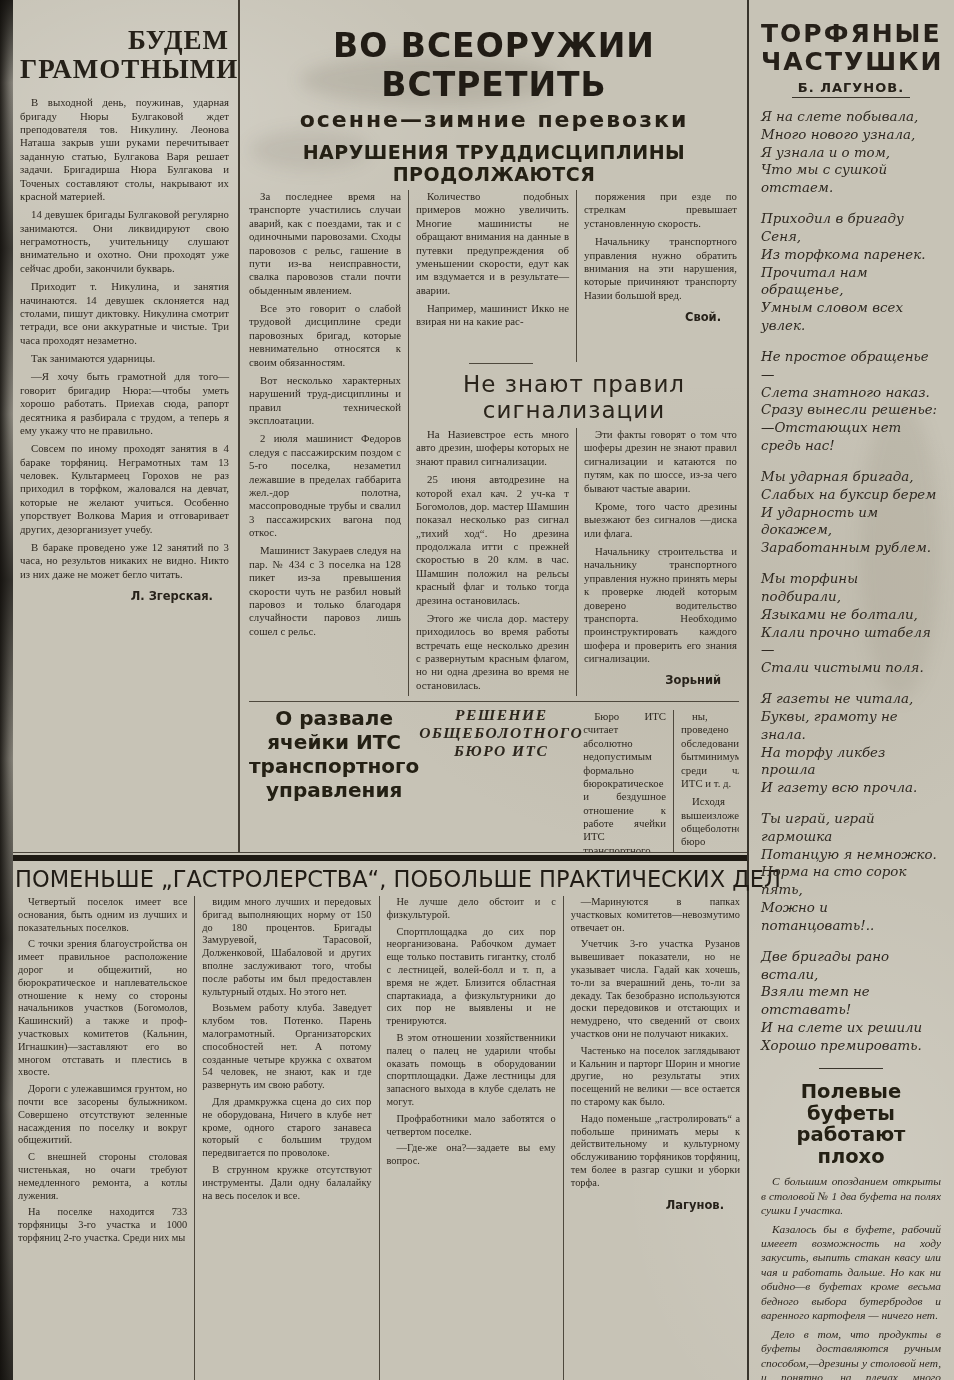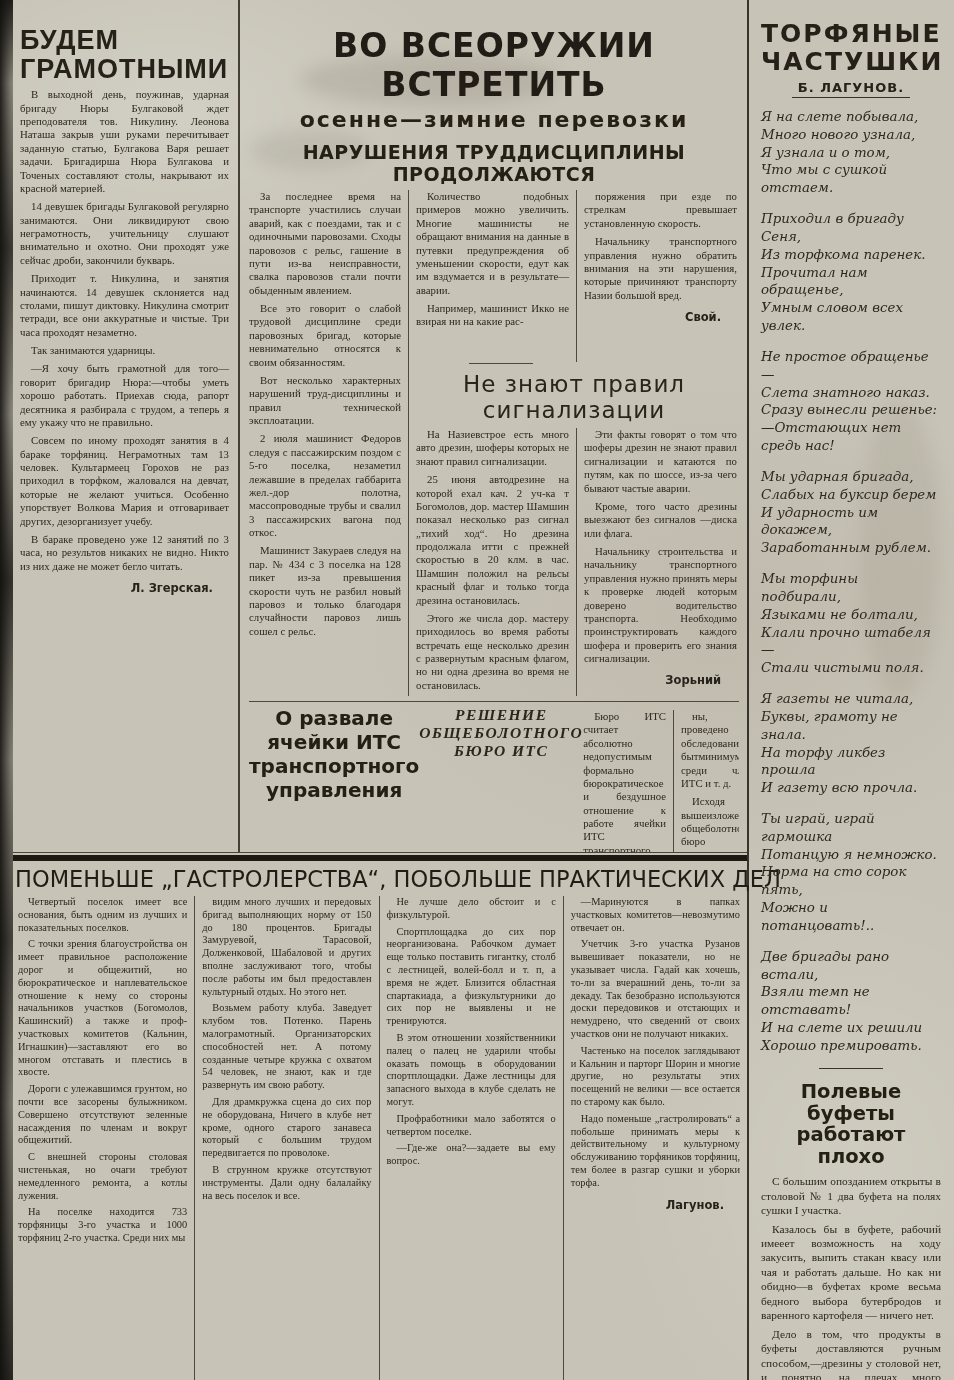--- a/index.html
+++ b/index.html
@@ -21,22 +21,22 @@
       linear-gradient(to right, rgba(20,17,13,0.85), rgba(20,17,13,0.2) 70%, transparent);
   }
   .smudge { position:absolute; border-radius:50%; filter:blur(8px); pointer-events:none; }
   .content { position:absolute; left:13px; top:0; right:0; bottom:0; display:flex; }
 
   
   .main-left { width:736px; border-right:2px solid #38342c; display:flex; flex-direction:column; }
   .top-zone { display:flex; height:852px; }
 
   .left-col { width:227px; padding:26px 9px 0 7px; border-right:2px solid #453f35; overflow:hidden; }
-  .left-title { font-family:Liberation Sans, sans-serif; font-weight:600; font-size:27px;
-    line-height:1.08; text-align:left; letter-spacing:1px; white-space:pre-line; color:#262119; margin-bottom:4px; }
+  .left-title { font-family:Liberation Serif, serif; font-weight:600; font-size:27px;
+    line-height:1.08; text-align:right; letter-spacing:1px; white-space:pre-line; color:#262119; margin-bottom:12px; }
   .left-col p { font-size:11.6px; line-height:1.27; text-indent:13px; text-align:justify; margin-bottom:9px; color:#2d271f; }
 
   .center-col { flex:1; padding:6px 8px 0 9px; display:flex; flex-direction:column; overflow:hidden; }
   .main-headline { font-family:"DejaVu Sans",sans-serif; font-weight:bold; font-size:33px; text-align:center;
     letter-spacing:1px; color:#211c15; margin-top:20px; }
   .sub-headline { font-family:"DejaVu Sans",sans-serif; font-weight:bold; font-size:22px; text-align:center;
     letter-spacing:2px; color:#262016; margin-top:3px; }
   .violations-title { font-family:"DejaVu Sans",sans-serif; font-weight:bold; font-size:19px; text-align:center;
     letter-spacing:0.5px; color:#242014; margin:9px 0 5px; }
   .violations-body { display:flex; height:506px; }
@@ -79,21 +79,21 @@
   .right-title { font-family:"DejaVu Sans",sans-serif; font-weight:600; font-size:25px; line-height:1.12;
     text-align:center; letter-spacing:2px; white-space:pre-line; color:#262019; }
   .byline-wrap { text-align:center; margin:2px 0 10px; }
   .byline { display:inline-block; font-family:"DejaVu Sans",sans-serif; font-weight:bold; font-size:13px;
     letter-spacing:1px; border-bottom:1.5px solid #38332a; padding:0 6px 2px; color:#27221a; }
   .stanza { font-style:italic; font-size:13.4px; line-height:1.33; white-space:pre-line; margin-bottom:13px;
     color:#2e2820; font-family:"DejaVu Serif","Liberation Serif",serif; }
   .section-rule { width:64px; border-top:1.5px solid #3a352c; margin:11px auto 12px; }
   .right-article-title { font-family:"DejaVu Sans",sans-serif; font-weight:bold; font-size:19.5px; line-height:1.12;
     text-align:center; white-space:pre-line; color:#242014; margin-bottom:6px; }
-  .right-col .news p { font-size:11.4px; line-height:1.27; margin-bottom:4px; }
+  .right-col .news p { font-size:11.4px; line-height:1.27; margin-bottom:4px;font-style:italic; }
 </style>
 </head>
 <body>
 
 <div id="page">
   <div class="edge-strip"></div>
   <div class="smudge" style="left:300px;top:55px;width:260px;height:50px;background:rgba(80,70,55,0.13);"></div>
   <div class="smudge" style="left:250px;top:130px;width:120px;height:40px;background:rgba(80,70,55,0.10);"></div>
   <div class="smudge" style="left:860px;top:400px;width:80px;height:300px;background:rgba(110,98,78,0.10);"></div>
 
@@ -186,21 +186,21 @@
         </div>
       </div>
 
       <div class="bottom-zone">
         <div class="bottom-inner">
           <div class="bottom-title">ПОМЕНЬШЕ „ГАСТРОЛЕРСТВА“, ПОБОЛЬШЕ ПРАКТИЧЕСКИХ ДЕЛ</div>
           <div class="bottom-cols">
             <div class="bcol">
               <p>Четвертый поселок имеет все основания, быть одним из лучших и показательных поселков.</p>
               <p>С точки зрения благоустройства он имеет правильное расположение дорог и общежитий, но бюрократическое и наплевательское отношение к нему со стороны начальников участков (Богомолов, Кашинский) а также и проф-участковых комитетов (Кальнин, Игнашкин)—заставляют его во многом отставать и плестись в хвосте.</p>
-              <p>Дороги с улежавшимся грунтом, но почти все засорены булыжником. Совершено отсутствуют зеленные насаждения по членам и вокруг общежитий.</p>
+              <p>Дороги с улежавшимся грунтом, но почти все засорены булыжником. Совершено отсутствуют зеленные насаждения по поселку и вокруг общежитий.</p>
               <p>С внешней стороны столовая чистенькая, но очаги требуют немедленного ремонта, а котлы лужения.</p>
               <p>На поселке находится 733 торфяницы 3-го участка и 1000 торфяниц 2-го участка. Среди них мы</p>
             </div>
             <div class="bcol">
               <p>видим много лучших и передовых бригад выполняющих норму от 150 до 180 процентов. Бригады Замуруевой, Тарасовой, Долженковой, Шабаловой и других вполне заслуживают того, чтобы после работы им был предоставлен культурный отдых. Но этого нет.</p>
               <p>Возьмем работу клуба. Заведует клубом тов. Потенко. Парень малограмотный. Организаторских способностей нет. А потому созданные четыре кружка с охватом 54 человек, не знают, как и где развернуть им свою работу.</p>
               <p>Для драмкружка сцена до сих пор не оборудована, Ничего в клубе нет кроме, одного старого занавеса который с большим трудом передвигается по проволоке.</p>
               <p>В струнном кружке отсутствуют инструменты. Дали одну балалайку на весь поселок и все.</p>
             </div>
             <div class="bcol">

